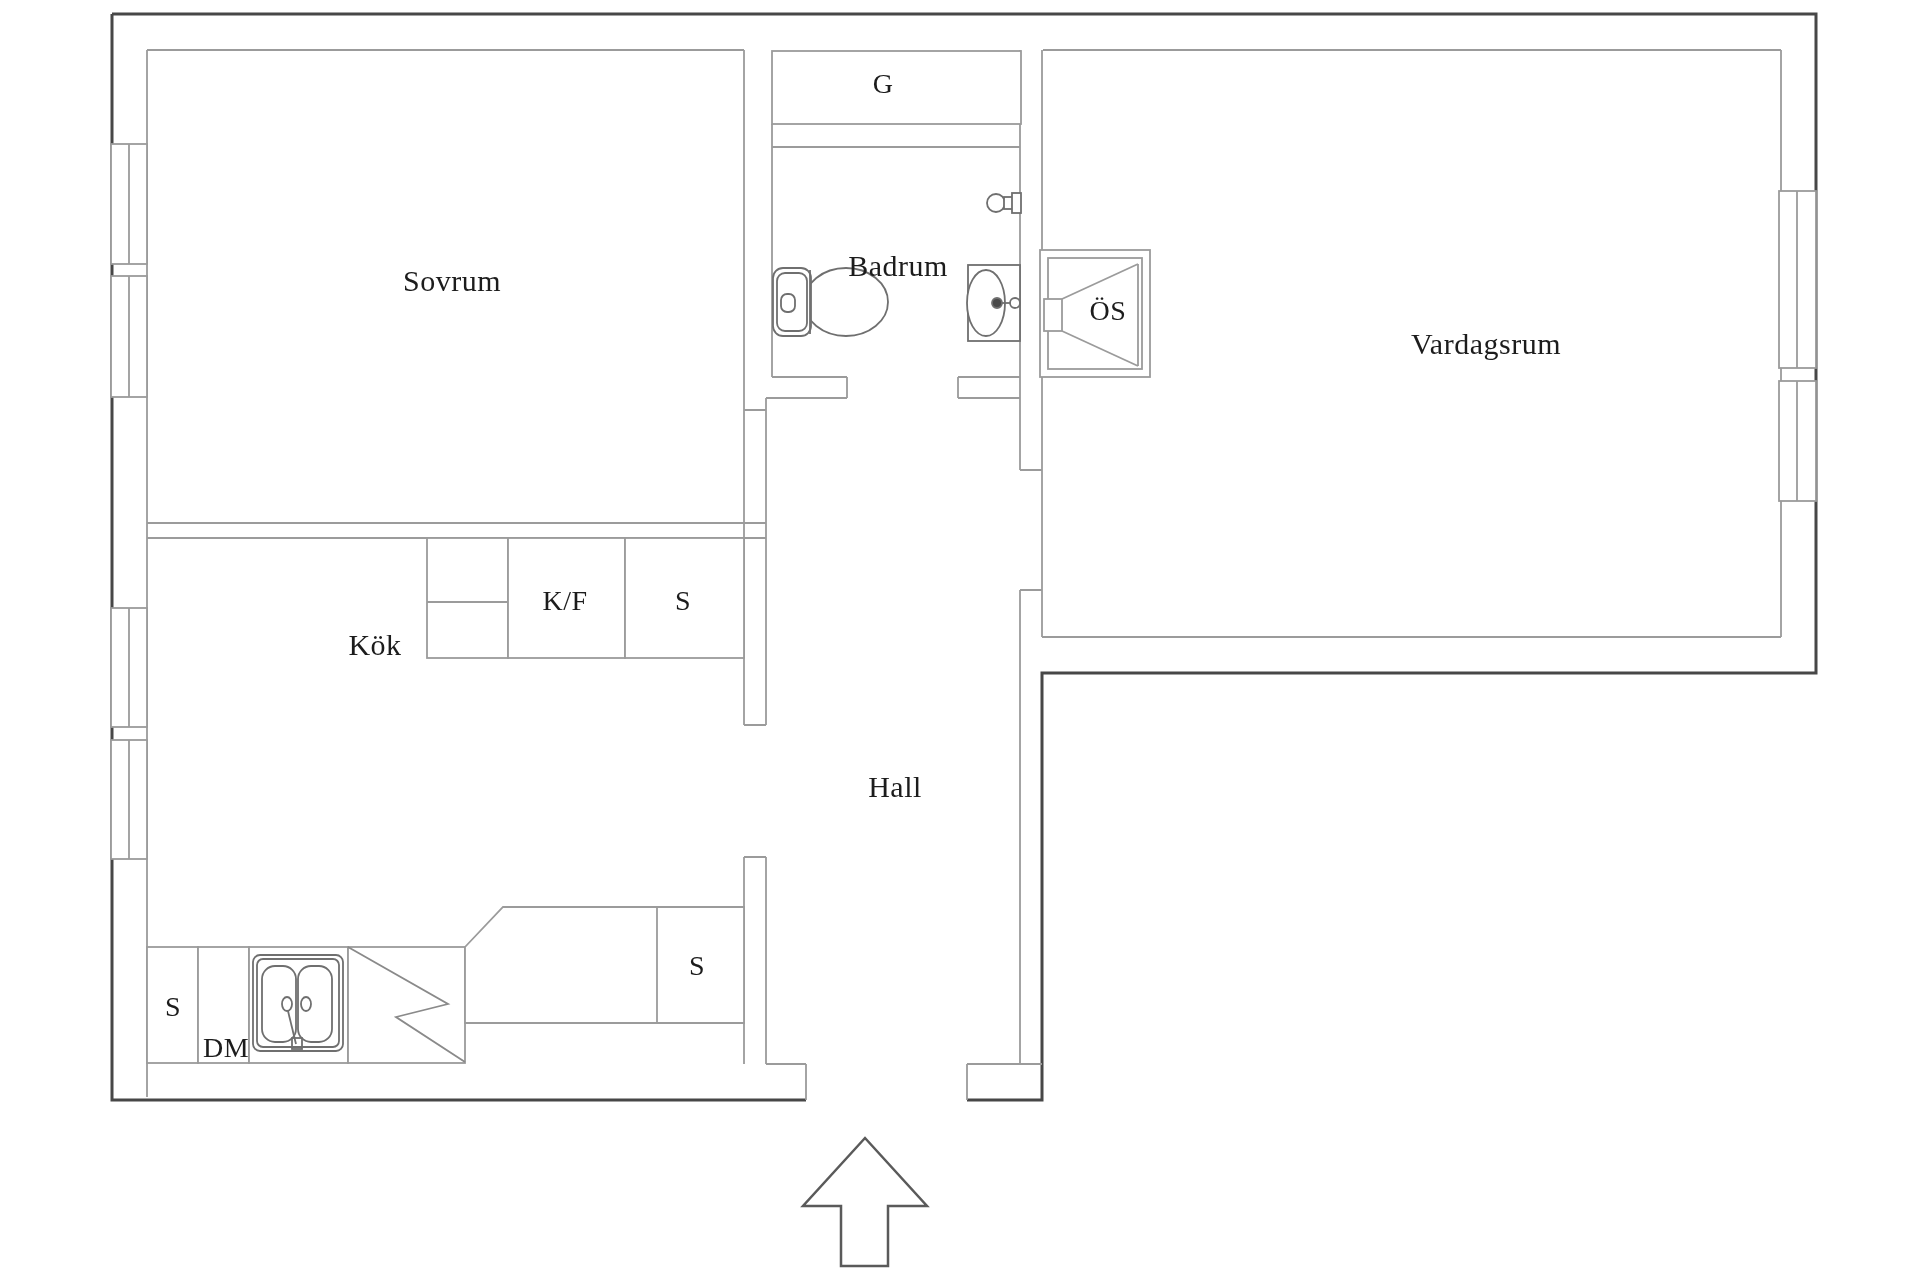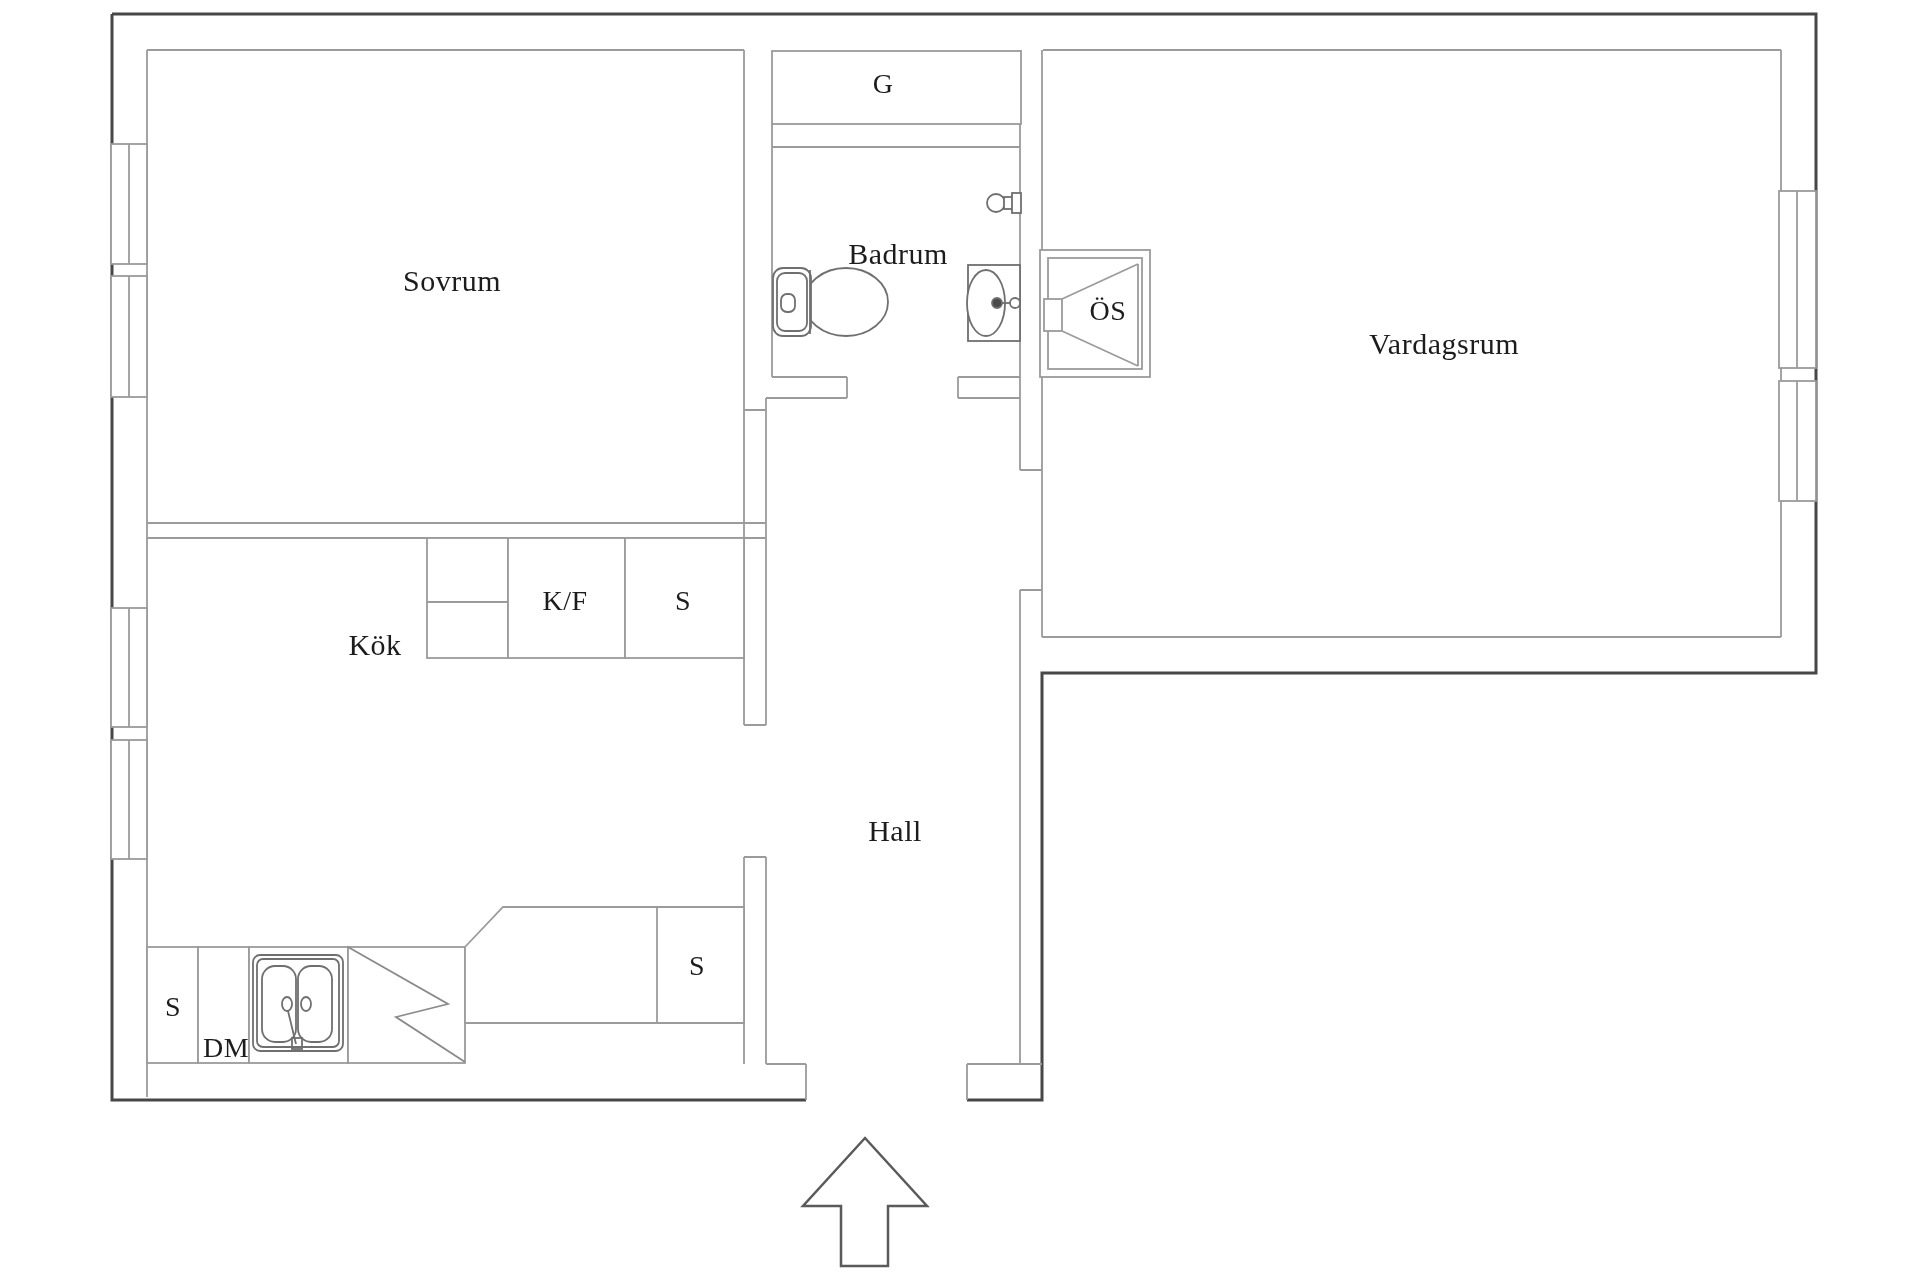--- a/index.html
+++ b/index.html
@@ -126,24 +126,24 @@
       <line x1="1138" y1="264" x2="1062" y2="299"></line>
       <line x1="1138" y1="366" x2="1062" y2="331"></line>
       <rect x="1044" y="299" width="18" height="32" fill="#ffffff"></rect>
     </g>
 
     <path d="M865,1138 L927,1206 L888,1206 L888,1266 L841,1266 L841,1206 L803,1206 Z" fill="#ffffff" stroke="#5a5a5a" stroke-width="2.5" stroke-linejoin="miter"></path>
   </svg>
 
   <div class="lbl" style="left:452px;top:281px">Sovrum</div>
   <div class="lbl small" style="left:883px;top:84px">G</div>
-  <div class="lbl" style="left:898px;top:254px">Badrum</div>
+  <div class="lbl" style="left:898px;top:266px">Badrum</div>
   <div class="lbl small" style="left:1108px;top:311px">ÖS</div>
-  <div class="lbl" style="left:1444px;top:344px">Vardagsrum</div>
+  <div class="lbl" style="left:1486px;top:344px">Vardagsrum</div>
   <div class="lbl small" style="left:565px;top:601px">K/F</div>
   <div class="lbl small" style="left:683px;top:601px">S</div>
   <div class="lbl" style="left:375px;top:645px">Kök</div>
-  <div class="lbl" style="left:895px;top:831px">Hall</div>
+  <div class="lbl" style="left:895px;top:787px">Hall</div>
   <div class="lbl small" style="left:173px;top:1007px">S</div>
   <div class="lbl small" style="left:226px;top:1048px">DM</div>
   <div class="lbl small" style="left:697px;top:966px">S</div>
 
 </div>
 
 </body></html>

